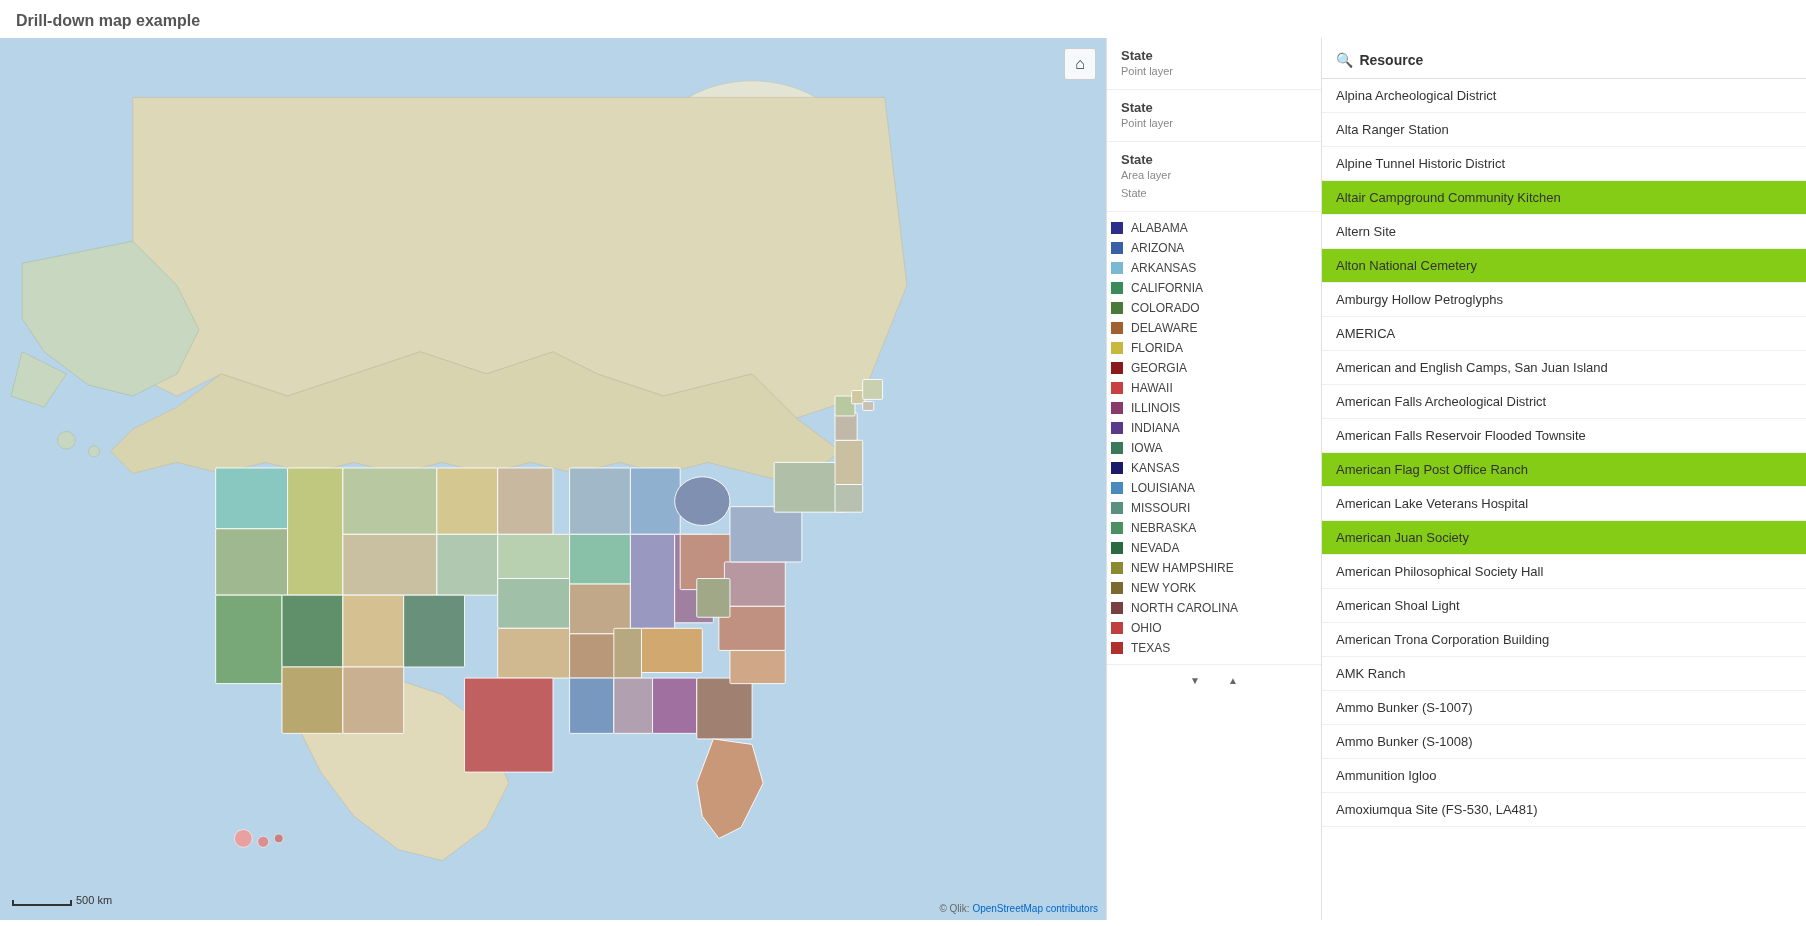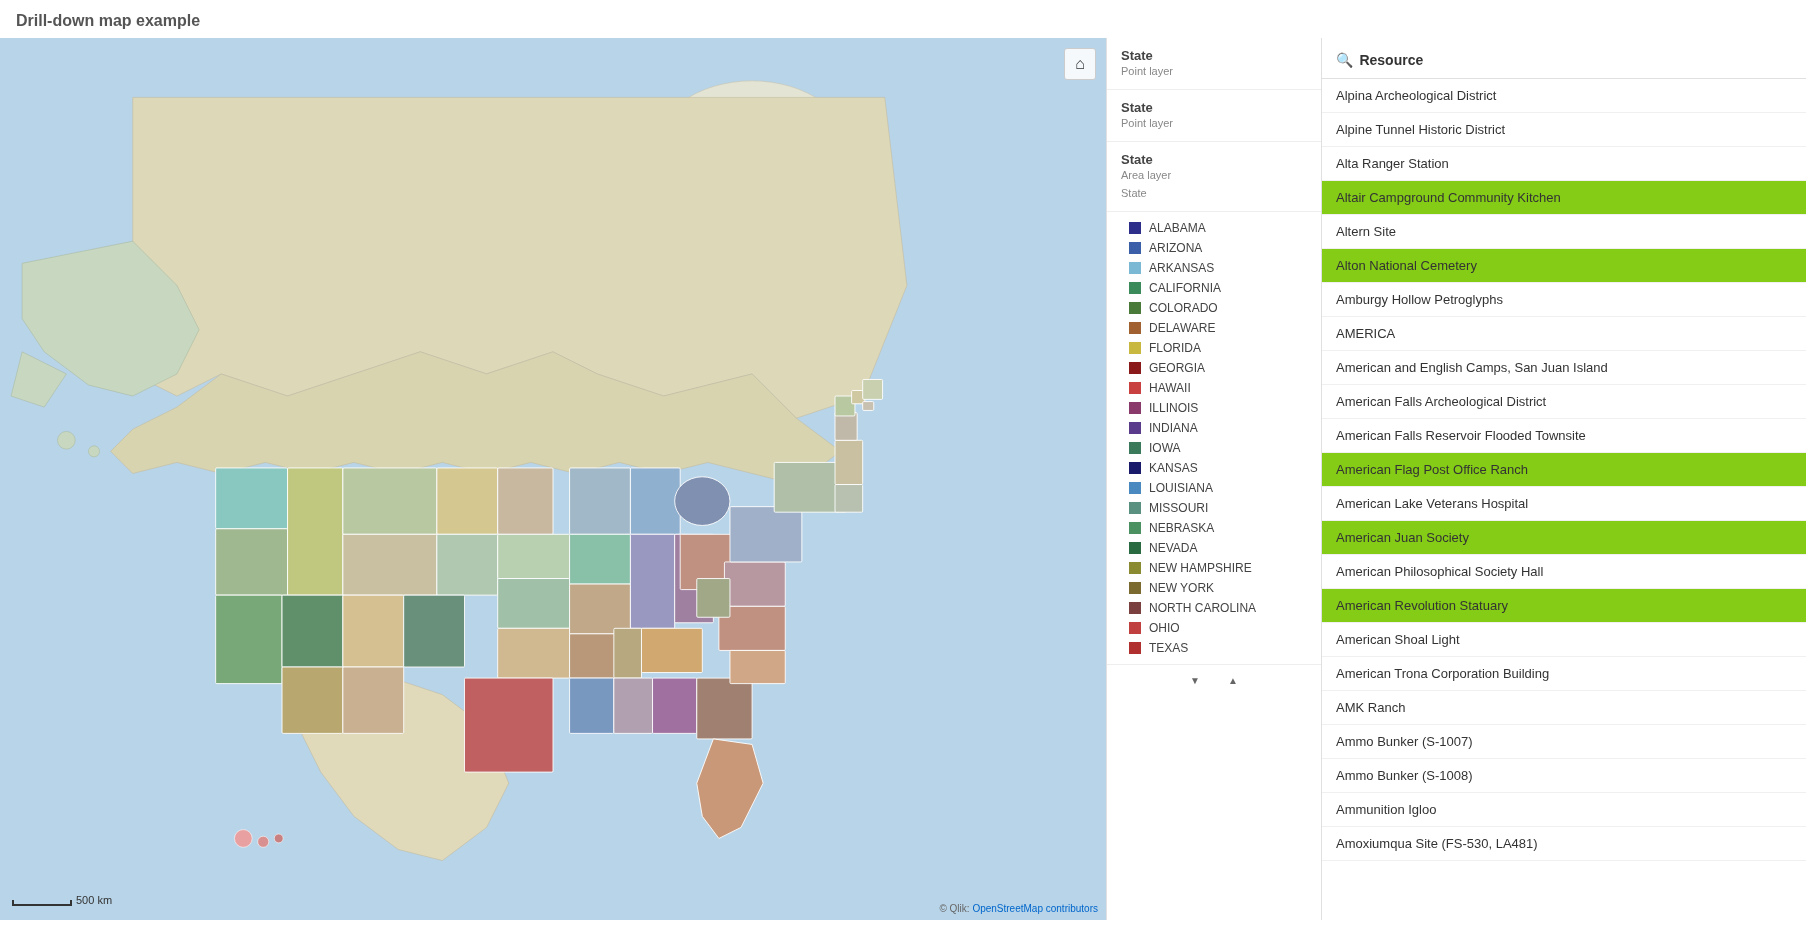--- a/index.html
+++ b/index.html
@@ -97,21 +97,21 @@
       margin-bottom: 2px;
     }
 
     .legend-subtitle {
       font-size: 11px;
       color: #888;
       margin-bottom: 6px;
     }
 
     .legend-items {
-      padding: 6px 22px;
+      padding: 6px 4px;
     }
 
     .legend-item {
       display: flex;
       align-items: center;
       gap: 8px;
       padding: 3px 0;
       font-size: 12px;
       color: #444;
     }
@@ -405,35 +405,34 @@
       </div>
     </div>
 
     <div class="resource-panel">
       <div class="resource-header">
         <span class="search-icon-span">🔍</span>
         <span class="resource-title">Resource</span>
       </div>
       <div class="resource-list" id="resource-list-container">
       <div class="resource-item">Alpina Archeological District</div>
+          <div class="resource-item">Alta Ranger Station</div>
           <div class="resource-item">Alpine Tunnel Historic District</div>
-          <div class="resource-item">Alta Ranger Station</div>
           <div class="resource-item highlighted">Altair Campground Community Kitchen</div>
           <div class="resource-item">Altern Site</div>
           <div class="resource-item highlighted">Alton National Cemetery</div>
           <div class="resource-item">Amburgy Hollow Petroglyphs</div>
           <div class="resource-item">AMERICA</div>
           <div class="resource-item">American and English Camps, San Juan Island</div>
           <div class="resource-item">American Falls Archeological District</div>
           <div class="resource-item">American Falls Reservoir Flooded Townsite</div>
           <div class="resource-item highlighted">American Flag Post Office Ranch</div>
           <div class="resource-item">American Lake Veterans Hospital</div>
           <div class="resource-item highlighted">American Juan Society</div>
           <div class="resource-item">American Philosophical Society Hall</div>
-          <div class="resource-item highlighted">American Revolution Statuary</div>
           <div class="resource-item">American Shoal Light</div>
           <div class="resource-item">American Trona Corporation Building</div>
           <div class="resource-item">AMK Ranch</div>
           <div class="resource-item">Ammo Bunker (S-1007)</div>
           <div class="resource-item">Ammo Bunker (S-1008)</div>
           <div class="resource-item">Ammunition Igloo</div>
           <div class="resource-item">Amoxiumqua Site (FS-530, LA481)</div>
         </div>
     </div>
   </div>

